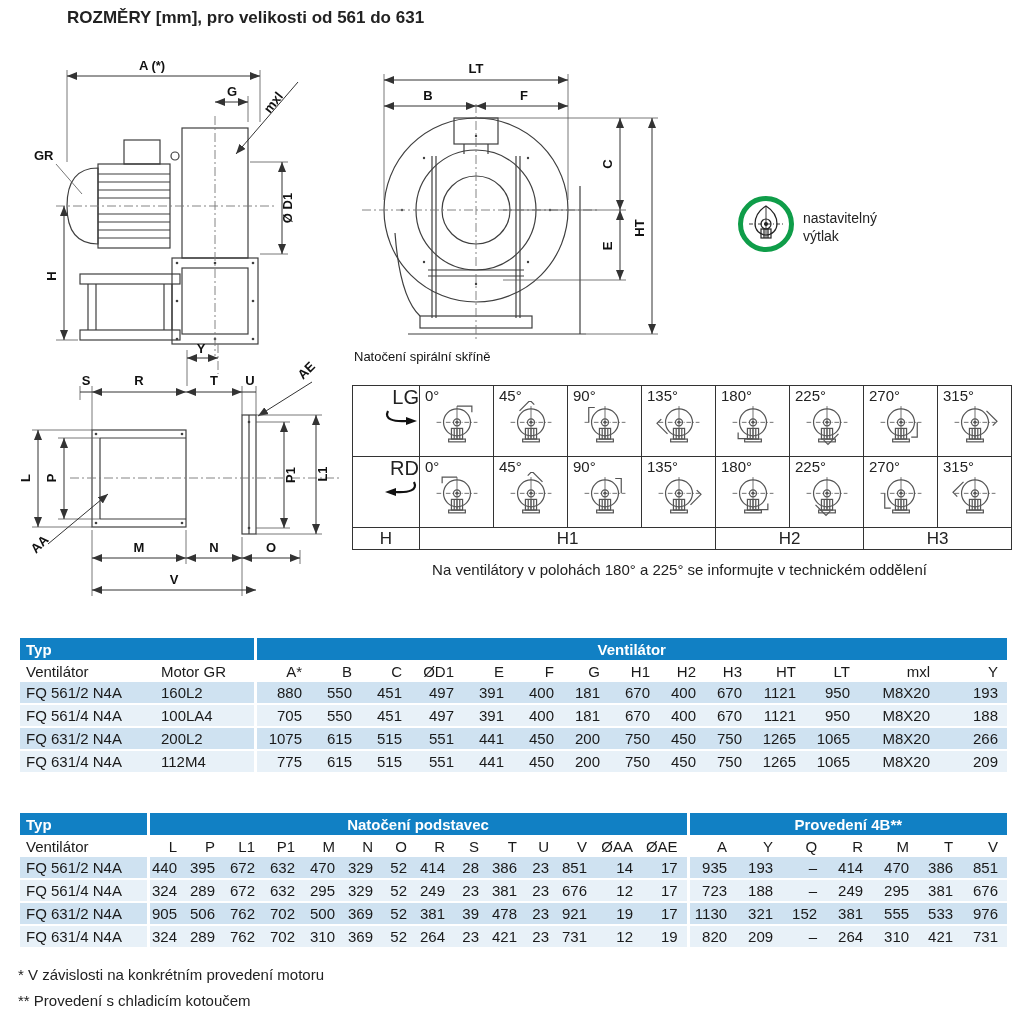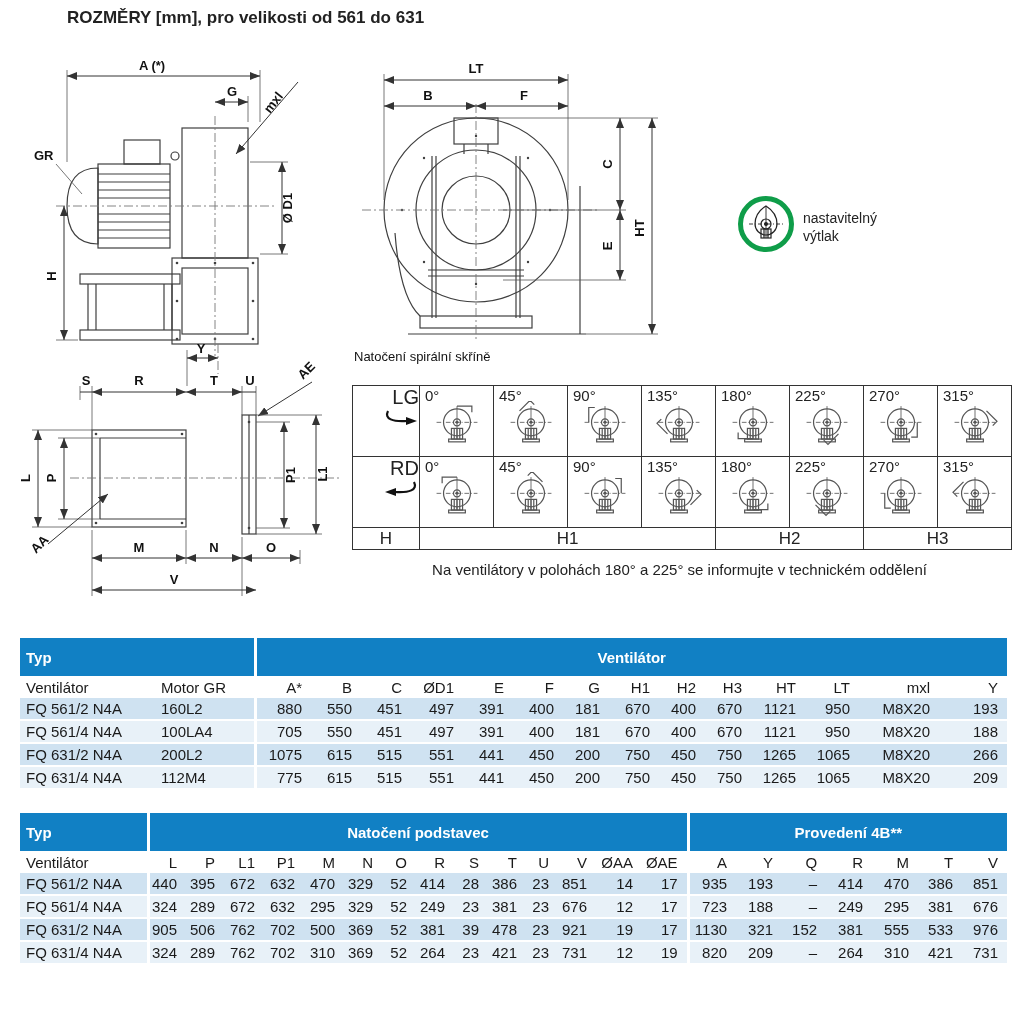--- a/index.html
+++ b/index.html
@@ -31,21 +31,21 @@
   .rt-lab-wrap span{font-size:20px;color:#222;}
   td.rt-cell{width:73px;height:70px;position:relative;}
   td.rt-cell .ang{position:absolute;left:5px;top:1px;font-size:15px;color:#222;}
   td.rt-cell svg{display:block;margin:15px auto 0;}
   tr.rt-footer td{height:21px;text-align:center;font-size:17px;vertical-align:middle;color:#222;}
   .rot-note{left:352px;top:561px;width:655px;text-align:center;font-size:15px;color:#222;}
 
   
   table.data{border-collapse:collapse;table-layout:fixed;font-size:15px;}
   table.data th,table.data td{overflow:hidden;white-space:nowrap;}
-  table.data tr.group th{background:var(--blue);color:#fff;font-weight:bold;height:38px;padding:0 6px;}
+  table.data tr.group th{background:var(--blue);color:#fff;font-weight:bold;height:22px;padding:0 6px;}
   table.data tr.group th.left{text-align:left;}
   table.data tr.group th.center{text-align:center;}
   table.data tr.cols th{font-weight:normal;height:22px;background:#fff;}
   table.data tbody td{height:21px;border-bottom:2px solid #fff;}
   table.data tbody tr:nth-child(odd) td{background:var(--row-odd);}
   table.data tbody tr:nth-child(even) td{background:var(--row-even);}
   table.data .txt{text-align:left;padding:0 4px 0 6px;}
   table.data .num{text-align:right;padding:0 9px 0 2px;}
   table.data .sep{border-left:3px solid #fff;}
   #table1{left:20px;top:638px;width:987px;}
@@ -863,13 +863,15 @@
         <td class="num">–</td>
         <td class="num">264</td>
         <td class="num">310</td>
         <td class="num">421</td>
         <td class="num">731</td>
       </tr>
     </tbody>
 </table>
 
 <div class="abs footnotes">
+  <div>* V závislosti na konkrétním provedení motoru</div>
+  <div>** Provedení s chladicím kotoučem</div>
 </div>
 
 </body></html>

